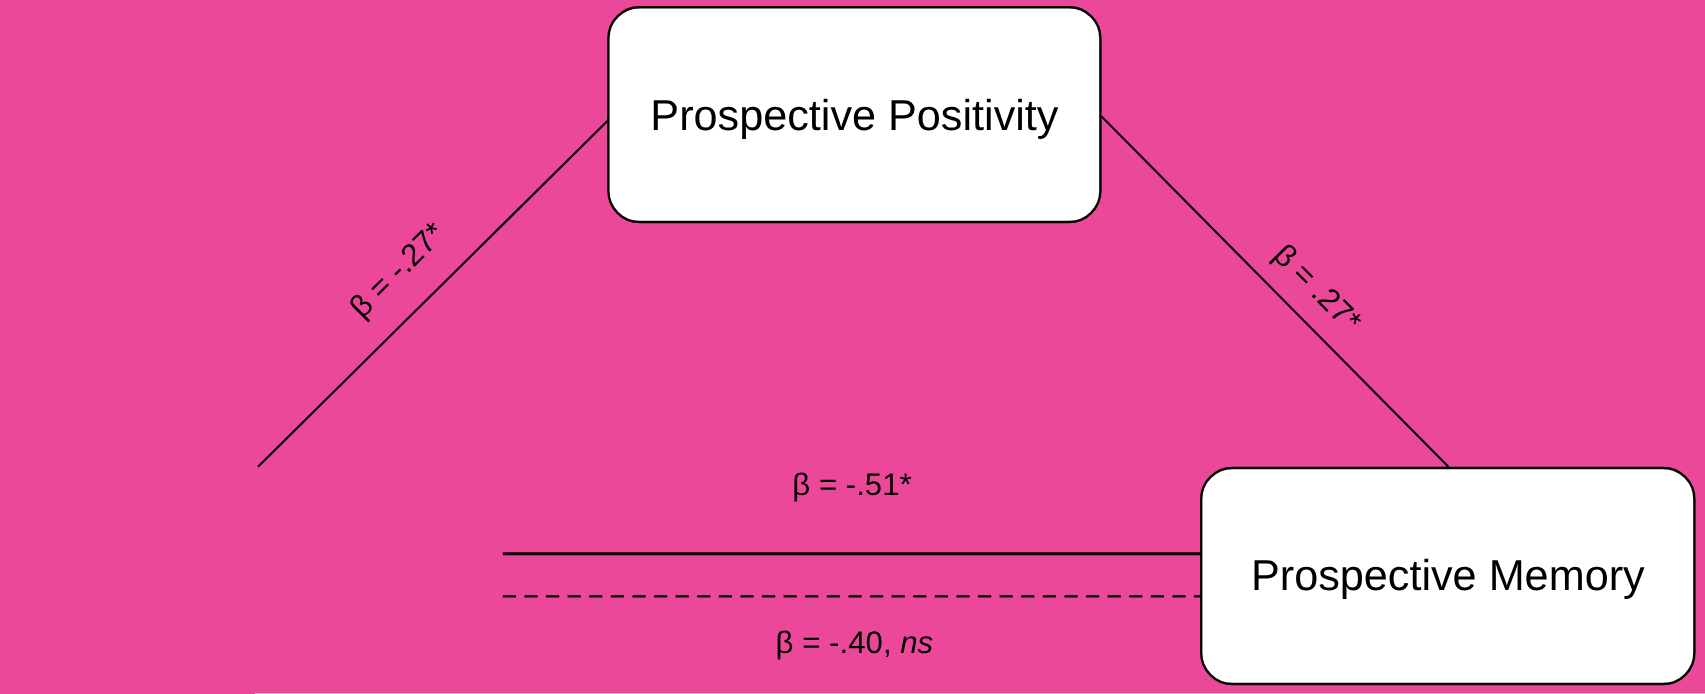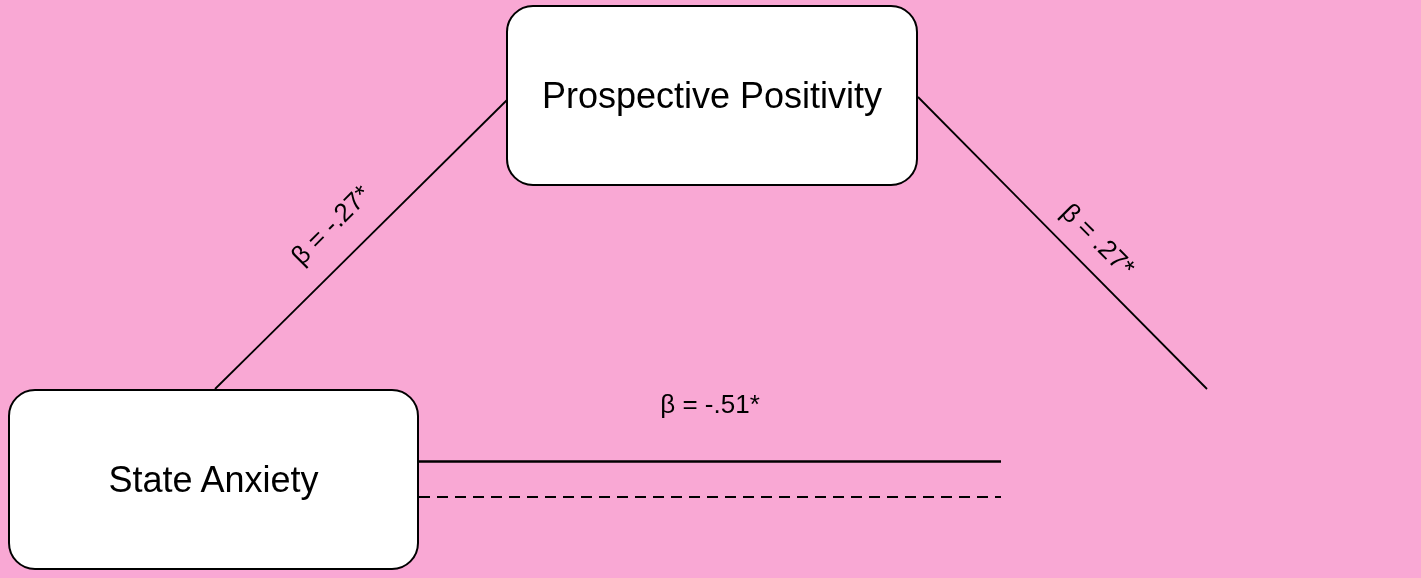--- a/index.html
+++ b/index.html
@@ -4,21 +4,21 @@
 <style>
   html, body {
     margin: 0;
     padding: 0;
     background: #ffffff;
   }
   .canvas {
     position: relative;
     width: 1421px;
     height: 578px;
-    background: #f9a8d4;
+    background: #ec4899;
     font-family: "Liberation Sans", sans-serif;
     color: #000000;
     overflow: hidden;
   }
   svg.lines {
     position: absolute;
     left: 0;
     top: 0;
     width: 1421px;
     height: 578px;
@@ -79,25 +79,28 @@
     <line x1="215" y1="389" x2="507" y2="100" stroke="#000000" stroke-width="1.8"></line>
     <line x1="918" y1="97" x2="1207" y2="389" stroke="#000000" stroke-width="1.8"></line>
     <line x1="419" y1="461.5" x2="1001" y2="461.5" stroke="#000000" stroke-width="2.5"></line>
     <line x1="419" y1="497" x2="1001" y2="497" stroke="#000000" stroke-width="2" stroke-dasharray="11 7"></line>
   </svg>
 
   <div class="node node-top">
     <span>Prospective Positivity</span>
   </div>
 
-  <div class="node node-left">
-    <span>State Anxiety</span>
+
+  <div class="node node-right">
+    <span>Prospective Memory</span>
   </div>
-
 
   <div class="edge-label label-a">β = -.27*</div>
 
   <div class="edge-label label-b">β = .27*</div>
 
   <div class="edge-label label-direct">β = -.51*</div>
 
+  <div class="edge-label label-total">
+    <span>β = -.40, </span><em>ns</em>
+  </div>
 
 </div>
 
 </body></html>

